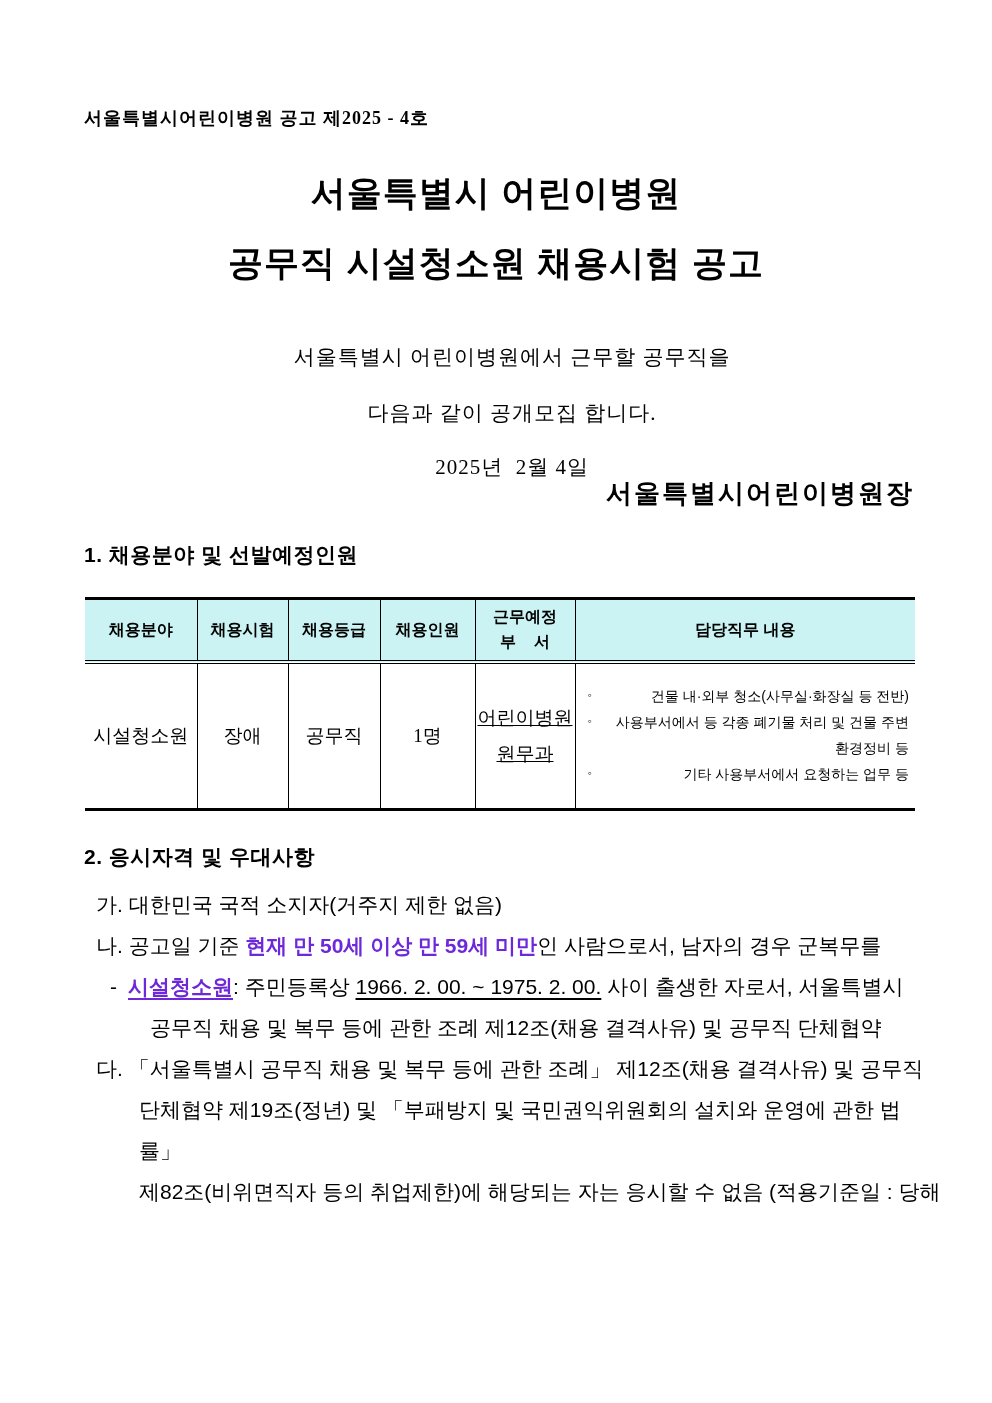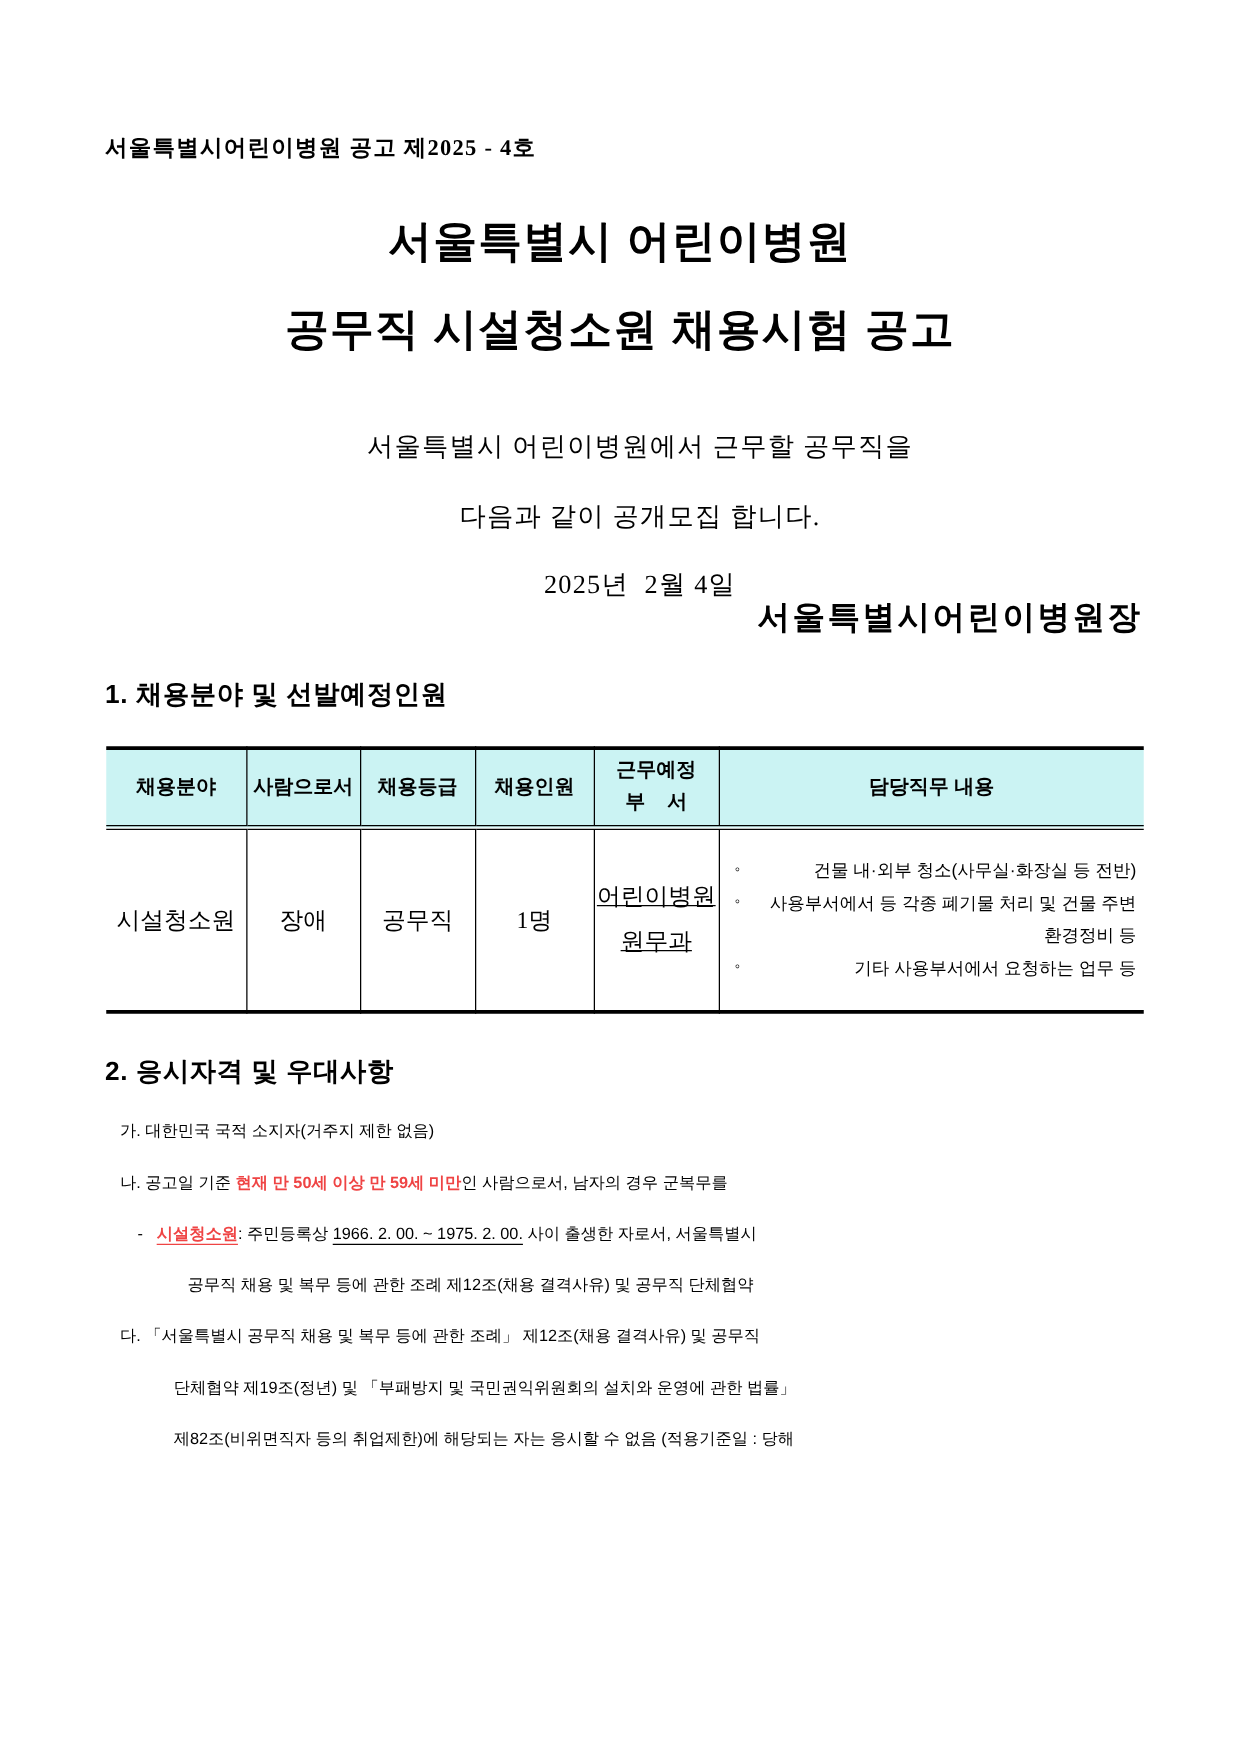--- a/index.html
+++ b/index.html
@@ -110,31 +110,31 @@
   .duty { display: flex; line-height: 1.85; }
   .duty .bullet { width: 17px; flex: 0 0 17px; text-align: center; font-size: 12px; }
   .duty .duty-text { flex: 1; text-align: right; }
 
   .list {
     position: absolute;
     left: 84px; top: 884px; right: 50px;
   }
   .list .line {
     line-height: 41px;
-    font-size: 13px;
+    font-size: 21px;
     letter-spacing: 0px;
     white-space: pre-wrap;
   }
   .ind-a { padding-left: 12px; }   
   .ind-b { padding-left: 49px; }   
   .ind-c { padding-left: 26px; }   
   .ind-d { padding-left: 66px; }   
   .ind-e { padding-left: 55px; }   
 
-  .blue { color: #ef4444; }
+  .blue { color: #6d28d9; }
   .bold { font-weight: bold; }
   .underline { text-decoration: underline; text-underline-offset: 4px; }
   .dash-marker { margin-right: 11px; }
 </style>
 </head>
 <body>
 
 <div class="page">
 
   <div class="doc-number serif">서울특별시어린이병원 공고 제2025 - 4호</div>
@@ -155,21 +155,21 @@
       <col style="width:112px">
         <col style="width:91px">
         <col style="width:92px">
       <col style="width:95px">
         <col style="width:100px">
         <col style="width:340px">
     </colgroup>
     <thead>
       <tr>
         <th>채용분야</th>
-        <th>사람으로서</th>
+        <th>채용시험</th>
         <th>채용등급</th>
         <th>채용인원</th>
         <th>근무예정
 부    서</th>
         <th>담당직무 내용</th>
       </tr>
     </thead>
     <tbody>
       <tr>
         <td class="serif">시설청소원</td>

